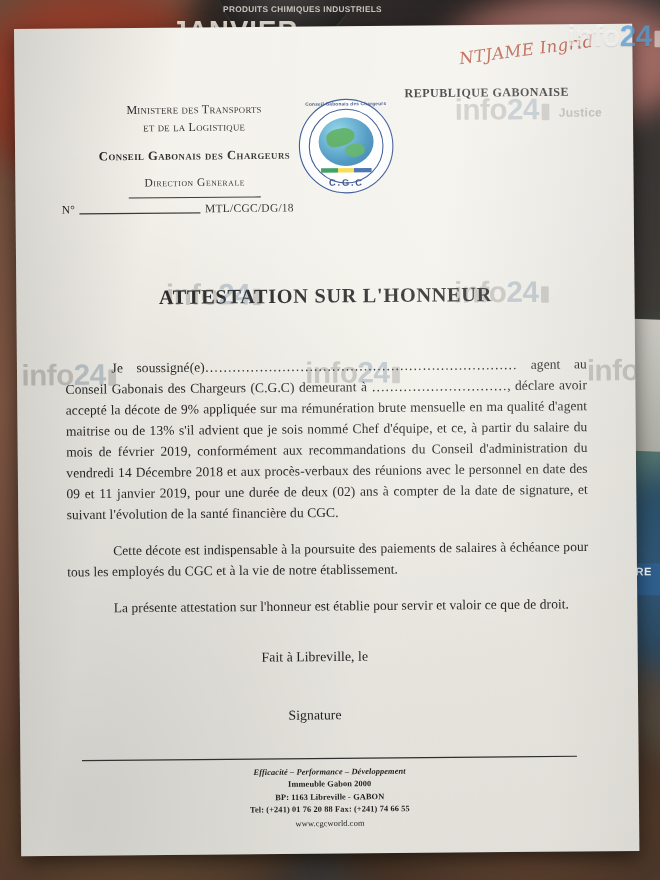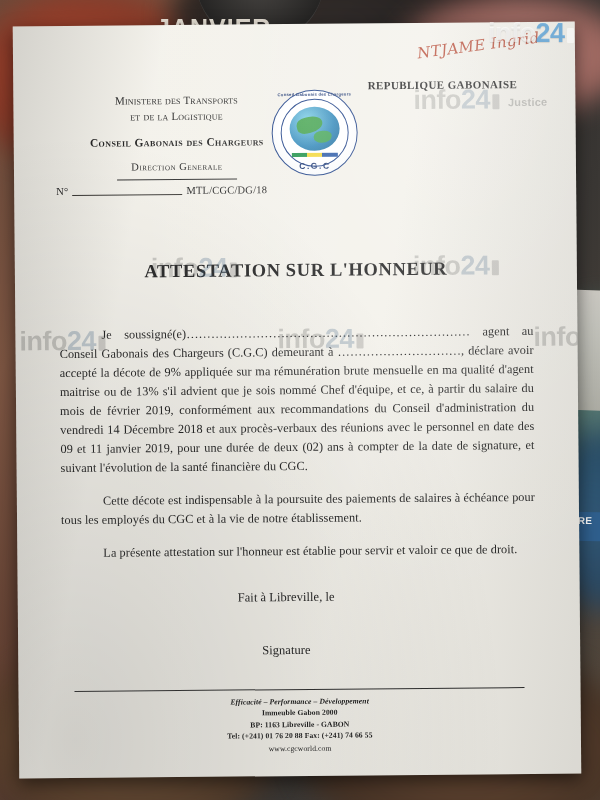--- a/index.html
+++ b/index.html
@@ -364,20 +364,23 @@
 
   <div class="bg">
     <div class="bg-blob blob-red"></div>
     <div class="bg-blob blob-dark-top"></div>
     <div class="bg-blob blob-pink"></div>
     <div class="bg-blob blob-teal"></div>
     <div class="bg-blob blob-blue"></div>
     <div class="bg-blob blob-brown-b"></div>
     <div class="bg-blob blob-brown-c"></div>
     <div class="bg-circle"></div>
+    <div class="bg-label-top">
+      <span class="b1">PRODUITS CHIMIQUES INDUSTRIELS</span>
+    </div>
     <div class="bg-bigword">JANVIER</div>
     <div class="bg-side-white"></div>
     <div class="bg-side-blue-label">LIBRE</div>
   </div>
 
   <div class="paper">
     <div class="paper-inner">
 
       <div class="header">
         <div class="hdr-left">
@@ -442,17 +445,17 @@
       </div>
       <div class="wm wm-dark" style="left:400px; top:62px;">
         <span>info</span><span class="b">24</span><span class="tail"></span>
         <span class="wm-justice" style="position:relative; left:2px; top:-2px; color:rgba(40,40,40,.28);">Justice</span>
       </div>
 
       <div class="handwriting">NTJAME Ingrid</div>
     </div>
   </div>
 
-  <div class="wm" style="left:488px; top:18px;">
+  <div class="wm" style="left:516px; top:18px;">
     <span>info</span><span class="b">24</span><span class="tail"></span>
   </div>
 
 </div>
 
 </body></html>

